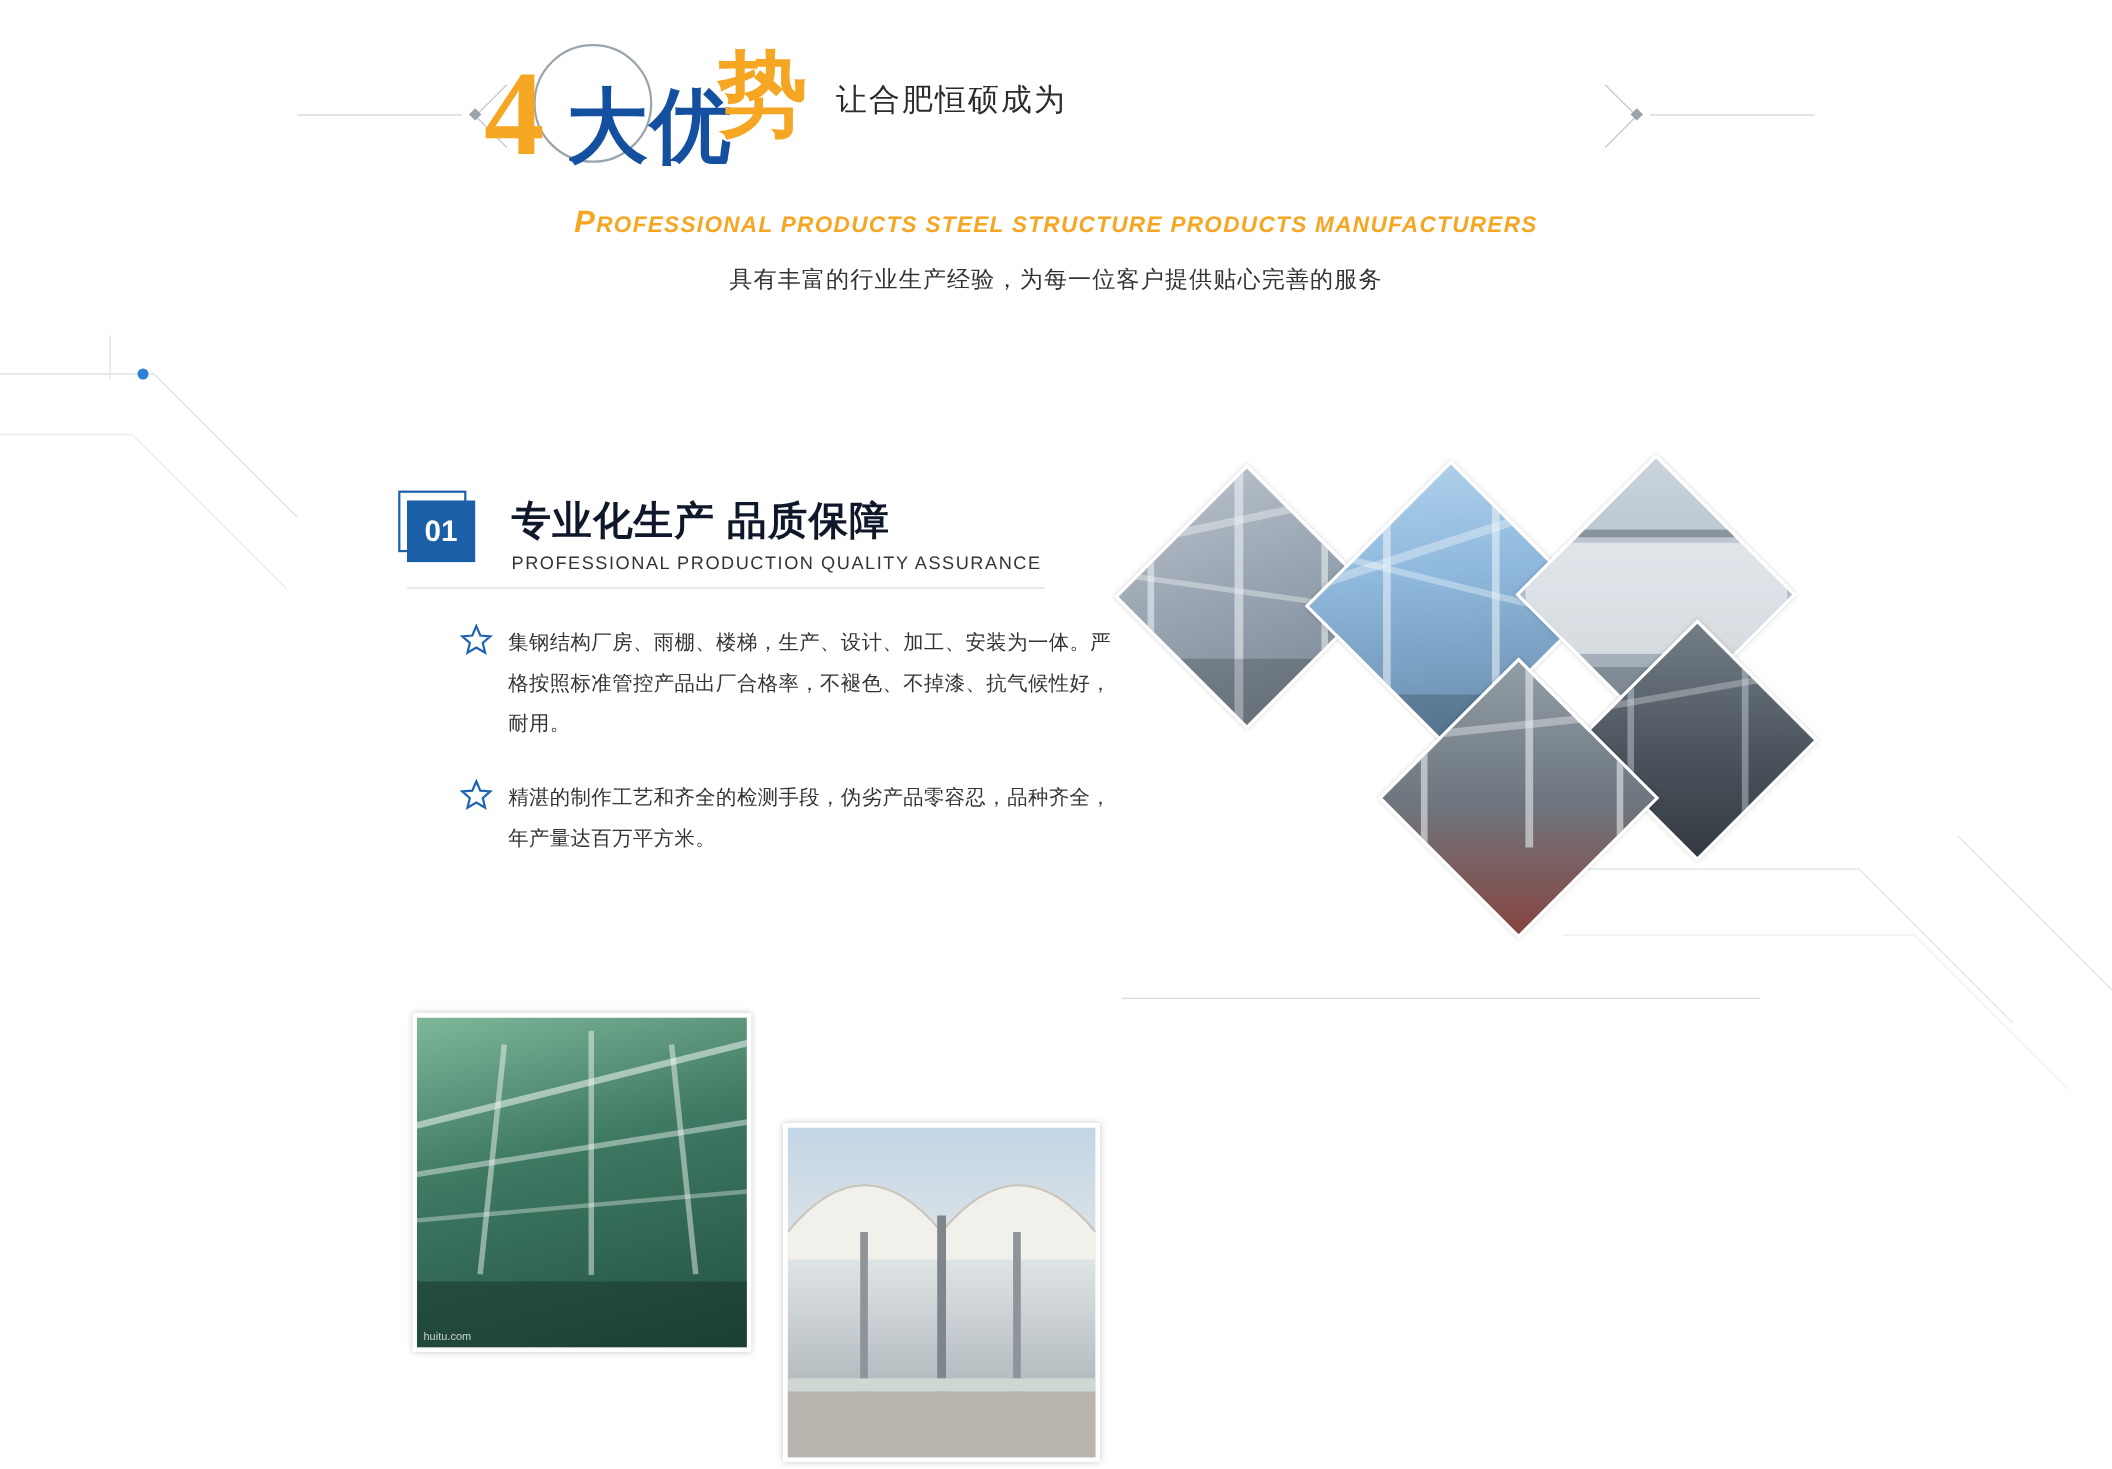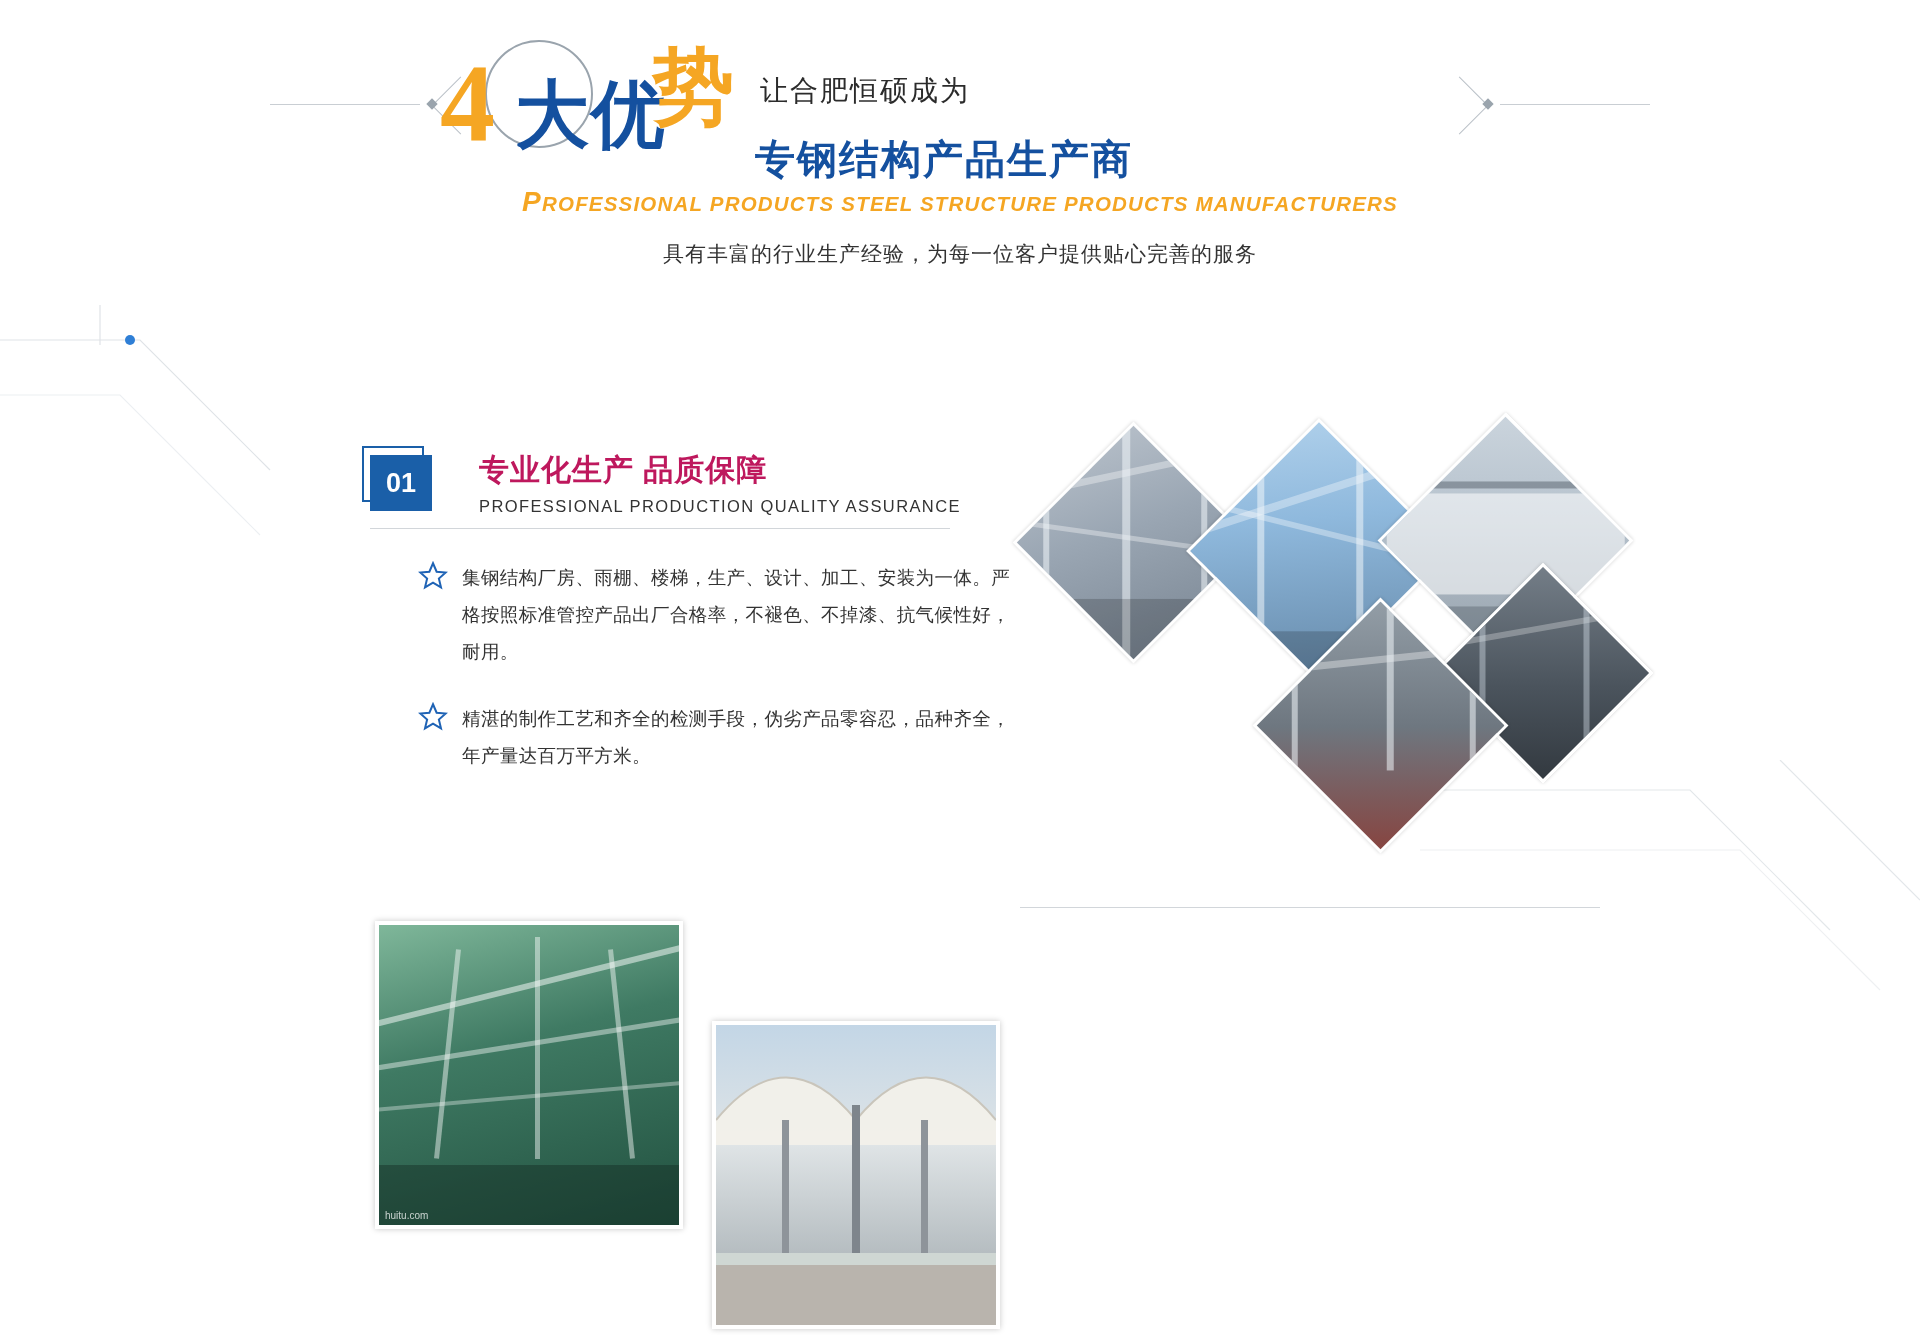--- a/index.html
+++ b/index.html
@@ -149,21 +149,20 @@
   .slogan {
     margin-top: 22px;
     font-size: 21px;
     color: #333;
     letter-spacing: 1px;
   }
 
   
   .sec-head {
     position: relative;
-    padding-left: 14px;
   }
   .badge {
     position: absolute;
     left: 0;
     top: 0;
     width: 62px;
     height: 56px;
     background: #1a5fa8;
     color: #fff;
     font-size: 27px;
@@ -176,23 +175,23 @@
   .badge-frame {
     position: absolute;
     left: -8px;
     top: -9px;
     width: 62px;
     height: 56px;
     border: 2px solid #1a5fa8;
     box-sizing: border-box;
   }
   .sec-title-cn {
-    font-size: 30px;
-    font-weight: bold;
-    color: #be185d;
+    font-size: 36px;
+    font-weight: bold;
+    color: #0f172a;
     letter-spacing: 1px;
     line-height: 1;
   }
   .sec-title-en {
     margin-top: 12px;
     font-size: 16.5px;
     color: #333;
     letter-spacing: 1.4px;
     font-family: "Liberation Sans", sans-serif;
   }
@@ -324,21 +323,20 @@
       <div class="deco-dia deco-dia-left"></div>
       <div class="deco-line-right"></div>
       <div class="deco-arrow-right"></div>
       <div class="deco-dia deco-dia-right"></div>
 
       <div class="ring"></div>
       <div class="big-num">4</div>
       <div class="big-da-you">大优</div>
       <div class="big-shi">势</div>
       <div class="sub-line1">让合肥恒硕成为</div>
-      <div class="sub-line2">专钢结构产品生产商</div>
     </div>
 
     <div class="eng-title">
       <span class="cap">P</span><span>ROFESSIONAL PRODUCTS STEEL STRUCTURE PRODUCTS MANUFACTURERS</span>
     </div>
 
     <div class="slogan">具有丰富的行业生产经验，为每一位客户提供贴心完善的服务</div>
   </div>
 </div>
 

